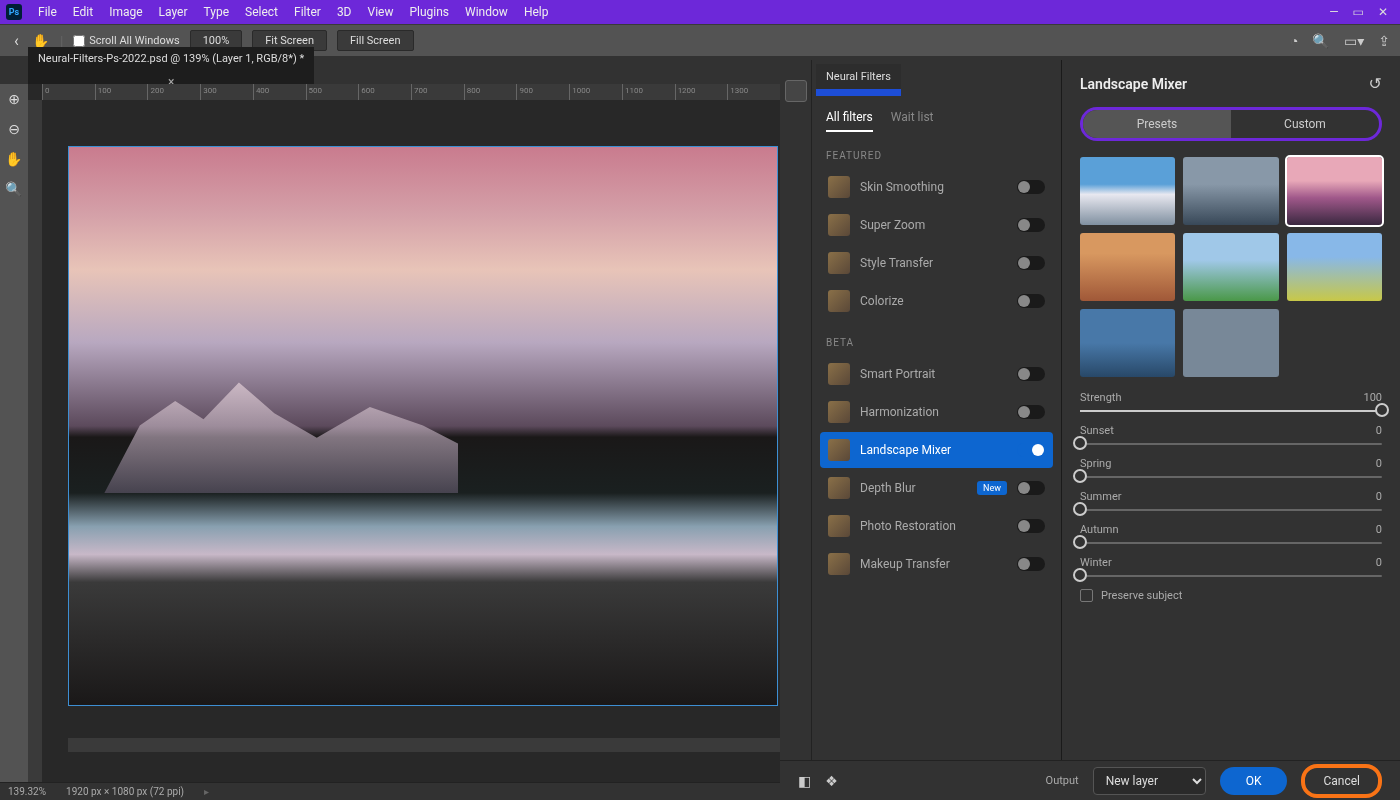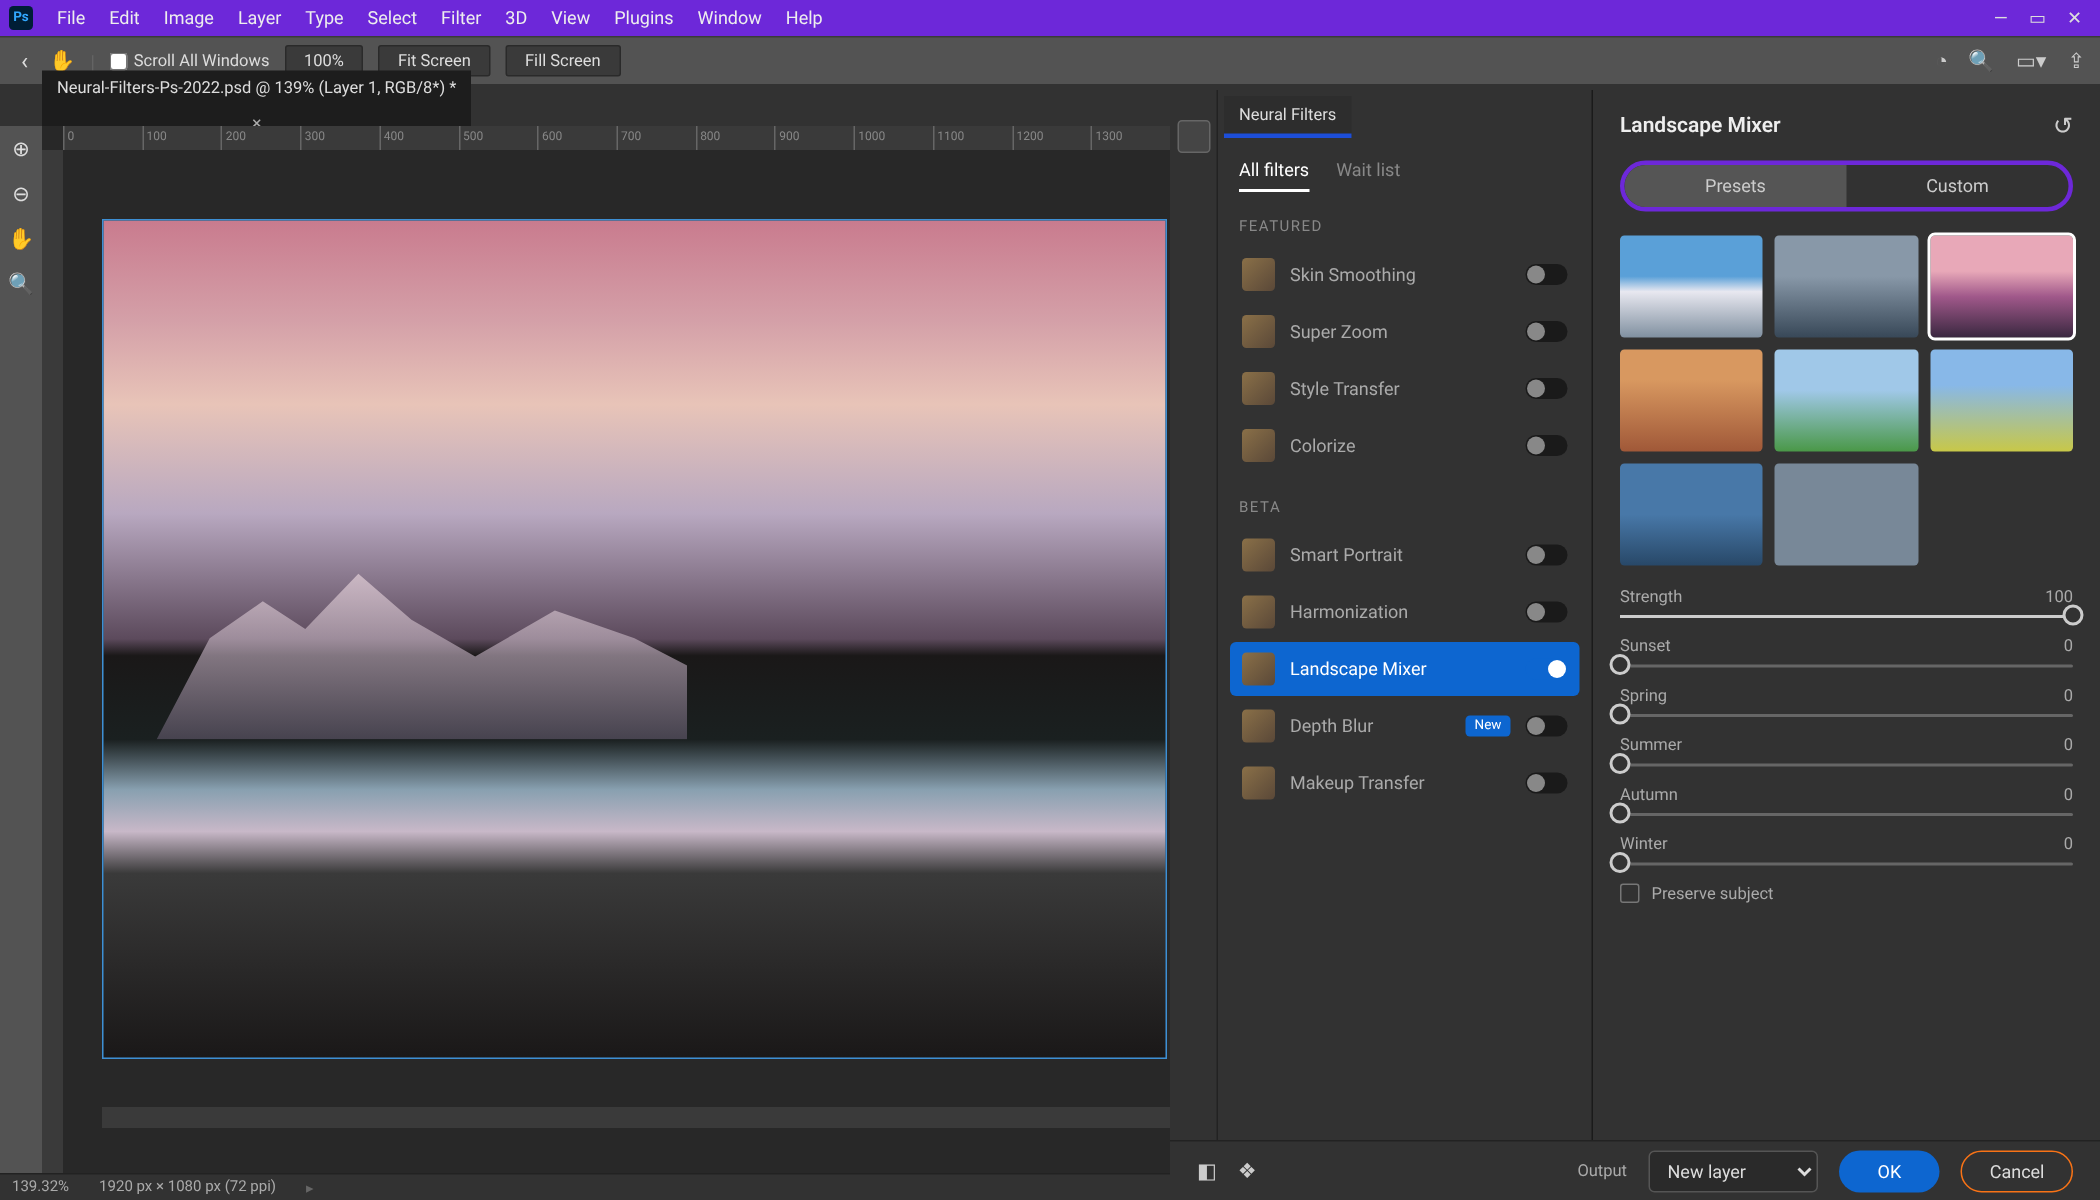--- a/index.html
+++ b/index.html
@@ -26,21 +26,21 @@
 .ruler-h .tick { flex:1; border-left:1px solid #666; padding-left:2px; padding-top:2px;}
 .ruler-v { position:absolute; top:16px; left:0; width:14px; bottom:0; background:#3a3a3a;}
 .canvas { position:absolute; top:62px; left:40px; width:710px; height:560px; border:1px solid #3d8fd4; background:linear-gradient(180deg,#c97b8e 0%,#d4a0a8 12%,#e8c4b8 22%,#b8a8c0 35%,#5c4a5c 50%,#1a1818 52%,#1a2020 62%,#88a0b0 68%,#c8b8c8 73%,#3a3a3a 78%,#1a1818 100%);}
 .canvas::after { content:""; position:absolute; top:40%; left:5%; width:50%; height:22%; background:linear-gradient(180deg,rgba(220,200,210,.9),rgba(100,90,110,.6)); clip-path:polygon(0 100%,10% 45%,20% 25%,28% 40%,38% 10%,48% 35%,60% 55%,75% 30%,90% 45%,100% 60%,100% 100%);}
 .ruler-bottom { position:absolute; left:40px; right:0; height:14px; bottom:30px; background:#3a3a3a;}
 
 .panel { position:absolute; top:60px; left:780px; right:0; bottom:40px; background:#323232; display:flex;}
 .gutter { width:32px; background:#323232; border-right:1px solid #222; display:flex; flex-direction:column; align-items:center; padding-top:20px;}
 .gutter .gicon { width:22px; height:22px; background:#454545; border:1px solid #666; border-radius:3px;}
 .filtercol { width:250px; background:#323232; border-right:1px solid #1a1a1a; display:flex; flex-direction:column;}
-.paneltab { background:#2d2d2d; padding:6px 10px; font-size:11px; color:#ddd; border-bottom:3px solid #1d4ed8; width:fit-content; margin:4px 0 0 4px;}
+.paneltab { background:#2d2d2d; padding:6px 10px; font-size:11px; color:#ddd; border-bottom:7px solid #1d4ed8; width:fit-content; margin:4px 0 0 4px;}
 .subtabs { display:flex; gap:18px; padding:14px 14px 0; font-size:12px;}
 .subtabs .st { color:#888; padding-bottom:6px; cursor:pointer;}
 .subtabs .st.active { color:#fff; border-bottom:2px solid #fff;}
 .section-label { font-size:10px; letter-spacing:1px; color:#888; padding:18px 14px 8px;}
 .filterlist { display:flex; flex-direction:column; gap:2px; padding:0 8px;}
 .frow { display:flex; align-items:center; gap:10px; padding:7px 8px; border-radius:4px; cursor:pointer;}
 .frow.active { background:#0d66d0;}
 .frow.active .fname { color:#fff;}
 .ficon { width:22px; height:22px; border-radius:3px; background:linear-gradient(135deg,#8a7048,#5a4838); flex-shrink:0;}
 .fname { flex:1; font-size:12px; color:#aaa;}
@@ -75,21 +75,21 @@
 .slider .track .fill { position:absolute; height:100%; background:#ccc; left:0;}
 .slider .thumb { position:absolute; width:14px; height:14px; border:2px solid #ccc; border-radius:50%; background:#323232; top:-7px; transform:translateX(-50%);}
 .preserve { display:flex; align-items:center; gap:8px; margin-top:8px; font-size:11px; color:#aaa;}
 .preserve .cb { width:13px; height:13px; border:1px solid #777; border-radius:2px;}
 
 .footer { position:absolute; left:780px; right:0; bottom:0; height:40px; background:#323232; border-top:1px solid #222; display:flex; align-items:center; padding:0 18px; gap:14px;}
 .footer .ficons { display:flex; gap:14px; font-size:14px; color:#ccc;}
 .footer .outlabel { margin-left:auto; font-size:11px; color:#aaa;}
 .footer select { background:#2a2a2a; border:1px solid #555; color:#ddd; padding:5px 30px 5px 8px; border-radius:4px; font-size:12px;}
 .footer .okbtn { background:#0d66d0; color:#fff; border:none; padding:7px 26px; border-radius:16px; font-size:12px; cursor:pointer;}
-.footer .cancelbtn { background:transparent; color:#ddd; border:1px solid #f97316; padding:6px 18px; border-radius:16px; font-size:12px; cursor:pointer;}
+.footer .cancelbtn { background:transparent; color:#ddd; border:4px solid #f97316; padding:6px 18px; border-radius:16px; font-size:12px; cursor:pointer;}
 
 .statusbar { position:absolute; bottom:0; left:0; height:18px; width:780px; background:#323232; border-top:1px solid #222; display:flex; align-items:center; padding:0 8px; font-size:10px; color:#aaa; gap:20px;}
 </style>
 </head>
 <body>
 
 <div class="menubar">
   <div class="logo">Ps</div>
   <div id="menuitems" style="display: flex;">
       <span class="mitem">File</span>
@@ -235,20 +235,27 @@
         <div class="frow">
           <div class="ficon"></div>
           <div class="fname">Depth Blur</div>
           <span class="badge">New</span>
           <div class="toggle">
             <div class="knob"></div>
           </div>
         </div>
         <div class="frow">
           <div class="ficon"></div>
+          <div class="fname">Photo Restoration</div>
+          <div class="toggle">
+            <div class="knob"></div>
+          </div>
+        </div>
+        <div class="frow">
+          <div class="ficon"></div>
           <div class="fname">Makeup Transfer</div>
           <div class="toggle">
             <div class="knob"></div>
           </div>
         </div>
       </div>
   </div>
   <div class="detailcol">
     <div class="detailhead">
       <h2>Landscape Mixer</h2>

